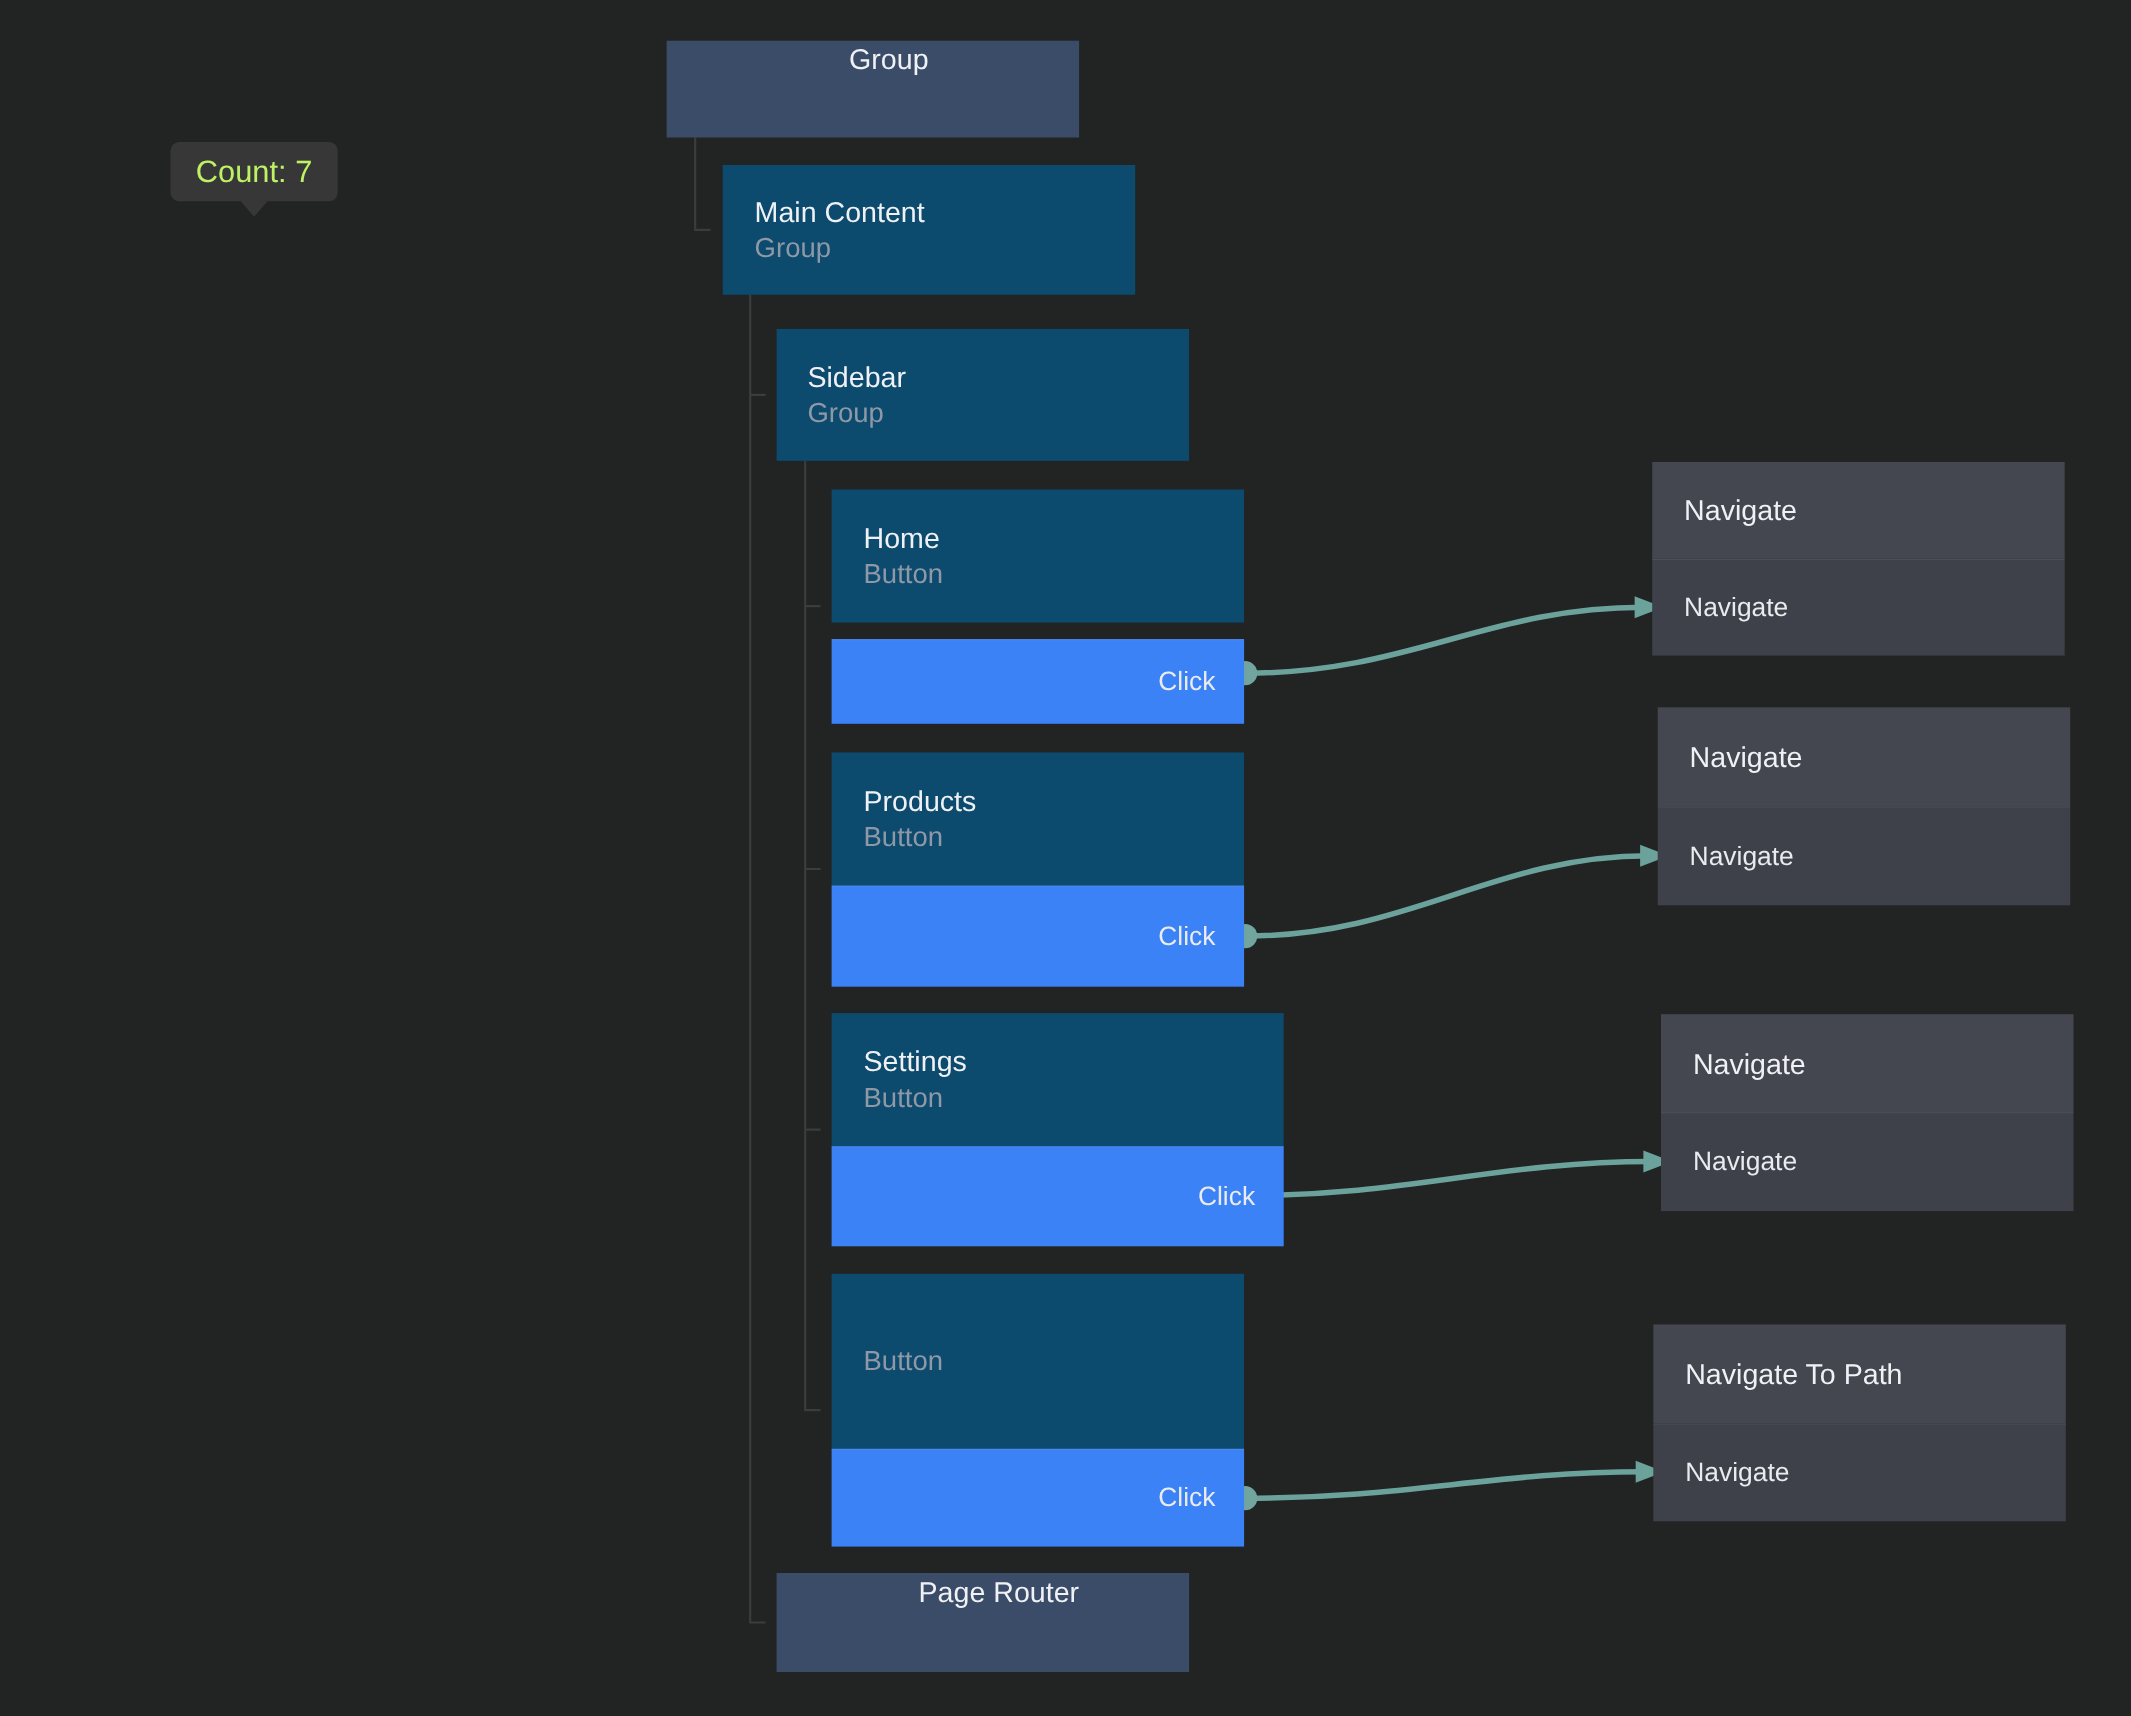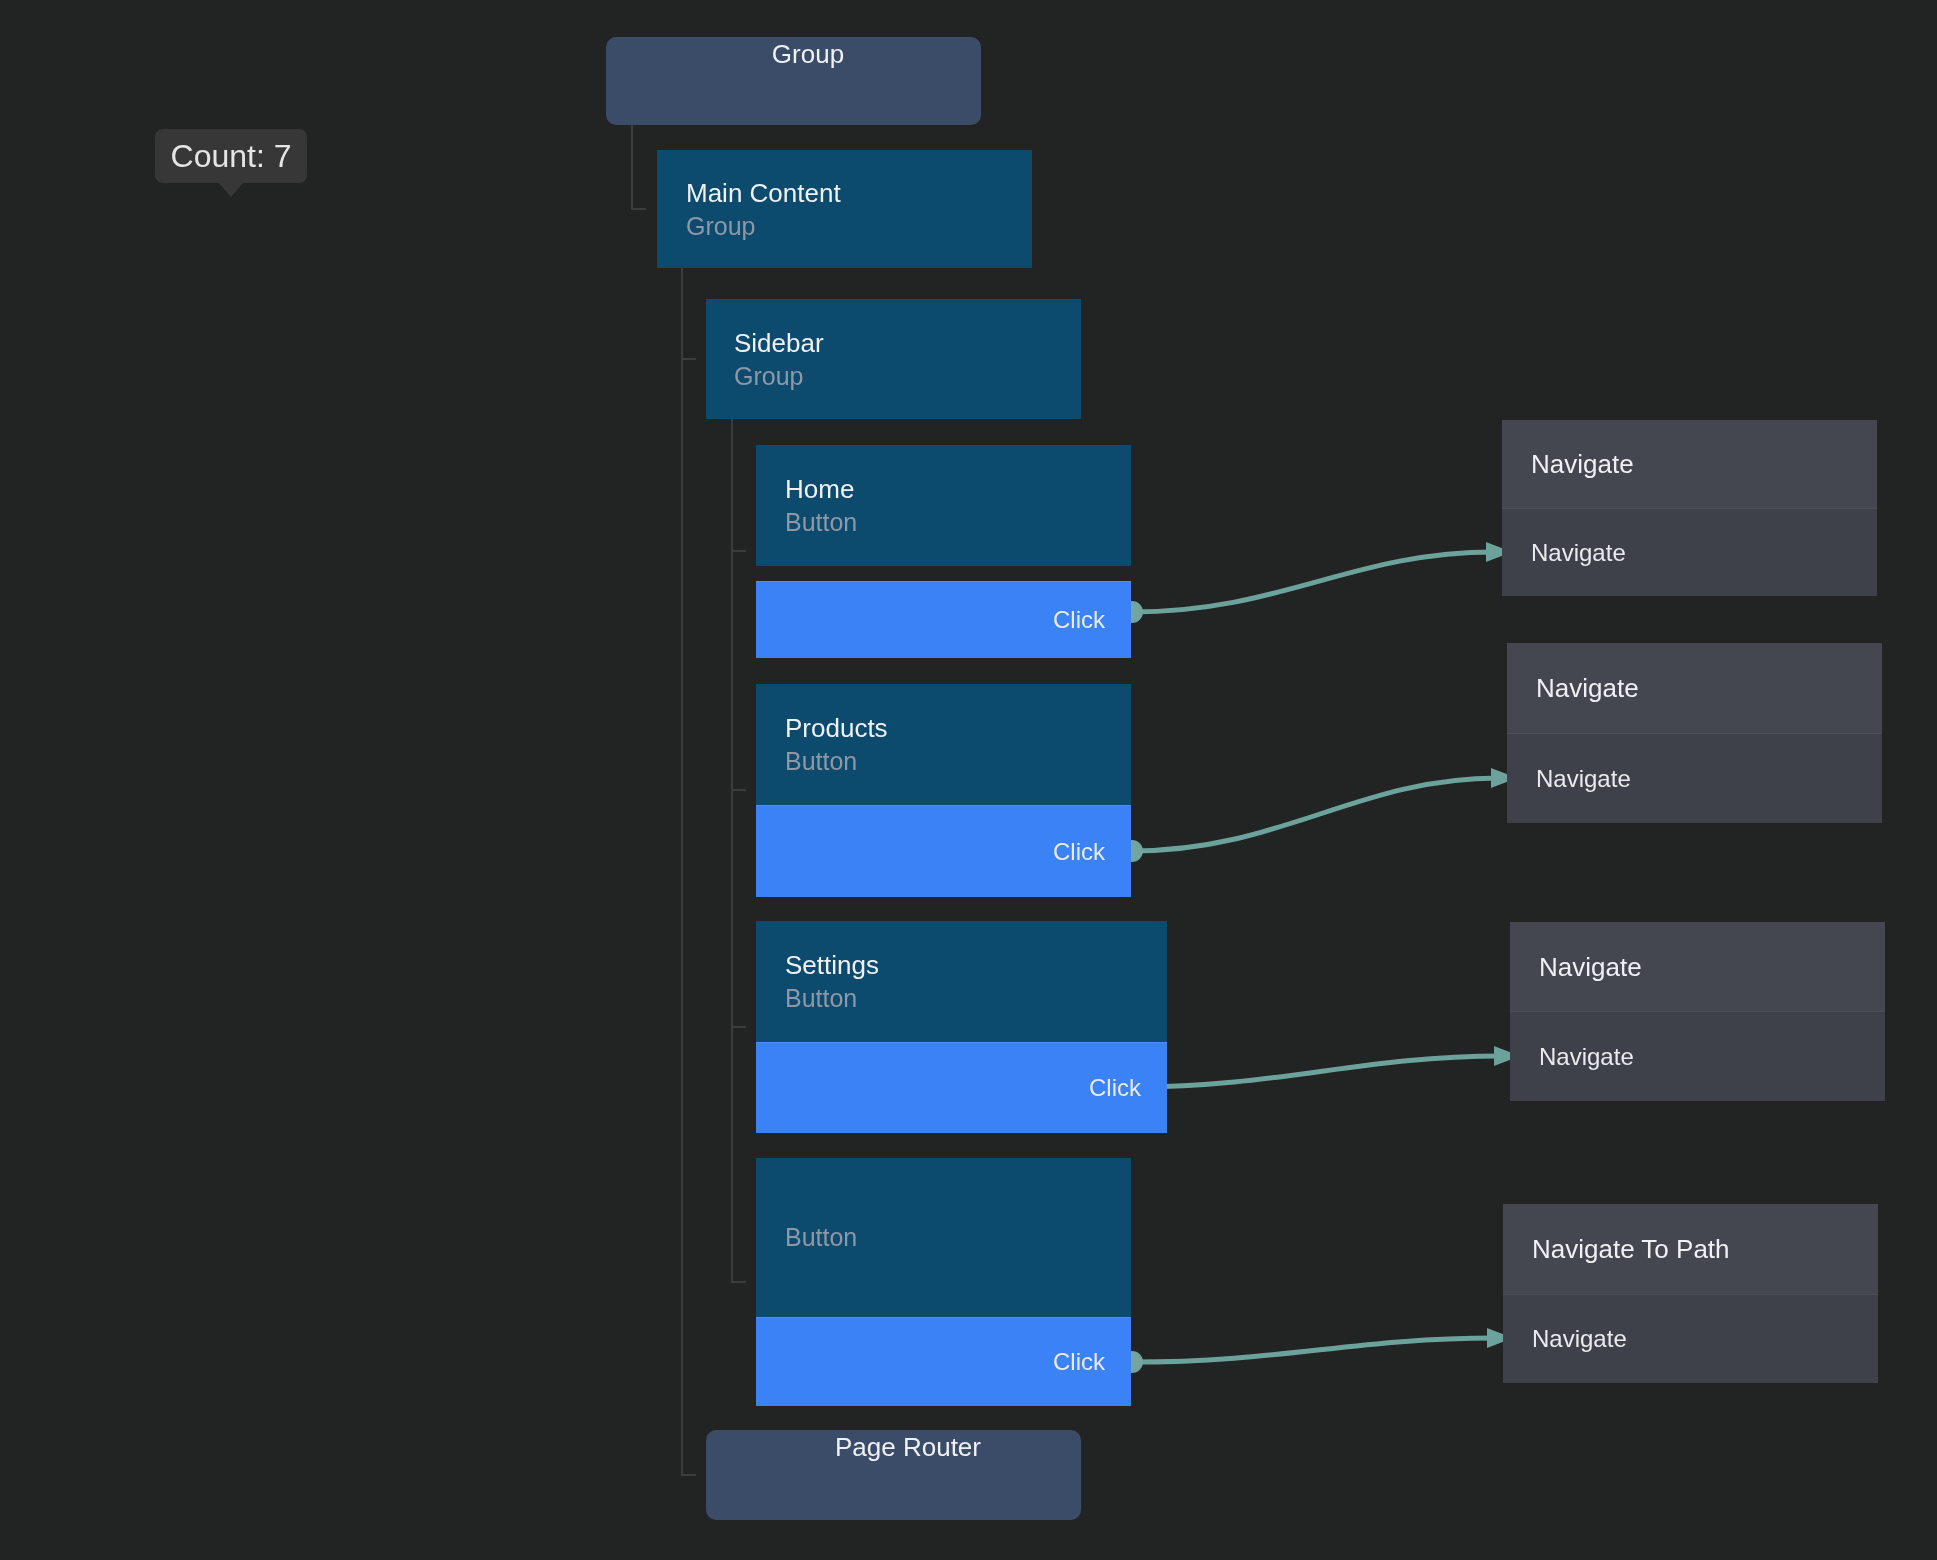--- a/index.html
+++ b/index.html
@@ -1,21 +1,21 @@
 <!DOCTYPE html>
 <html><head>
 <meta charset="utf-8">
 <style>
   * { margin:0; padding:0; box-sizing:border-box; }
   html,body { width:1937px; height:1560px; background:#222323; overflow:hidden;
               font-family:"Liberation Sans","DejaVu Sans",sans-serif; }
   .canvas { position:relative; width:1937px; height:1560px; }
   .edges { position:absolute; left:0; top:0; width:1937px; height:1560px; pointer-events:none; }
 
-  .node { position:absolute; display:flex; flex-direction:column;border-radius:10px; }
+  .node { position:absolute; display:flex; flex-direction:column; }
 
   
   .node.blue .hd { background:#0c4a6e; flex:0 0 auto; display:flex; flex-direction:column;
                    justify-content:center; padding-left:29px; }
   .node.blue .ports { background:#3b82f6; border-top:1px solid rgba(255,255,255,0.09);
                       flex:1 1 auto; display:flex; align-items:center;
                       justify-content:flex-end; padding-right:26px;padding-left:21px; }
   .title { color:#eff1f4; font-size:26px; line-height:34px; }
   .subtitle { color:#8e98a7; font-size:25px; line-height:33px; }
   .port-out { color:#e9ebee; font-size:24px; }
@@ -30,21 +30,21 @@
   .port-in { color:#e9ebee; font-size:24px; }
 
   
   .node.olive { background:#7d8c4c; display:flex; align-items:center; padding-left:28px; }
   .node.olive .title { color:#f4f6ec; font-size:27px; }
 
   
   .tooltip { position:absolute; left:155px; top:129px; width:152px; height:54px;
              background:#373737; border-radius:8px; display:flex; align-items:center;
              justify-content:center; }
-  .tooltip .tip-text { color:#e5e5e5; font-size:32px; }
+  .tooltip .tip-text { color:#bef264; font-size:28px; }
   .tooltip .tip-arrow { position:absolute; left:63px; top:53px; width:0; height:0;
              border-left:13px solid transparent; border-right:13px solid transparent;
              border-top:15px solid #373737; }
 </style>
 </head>
 <body>
 
 <div class="canvas">
 
   <svg class="edges" viewBox="0 0 1937 1560">

